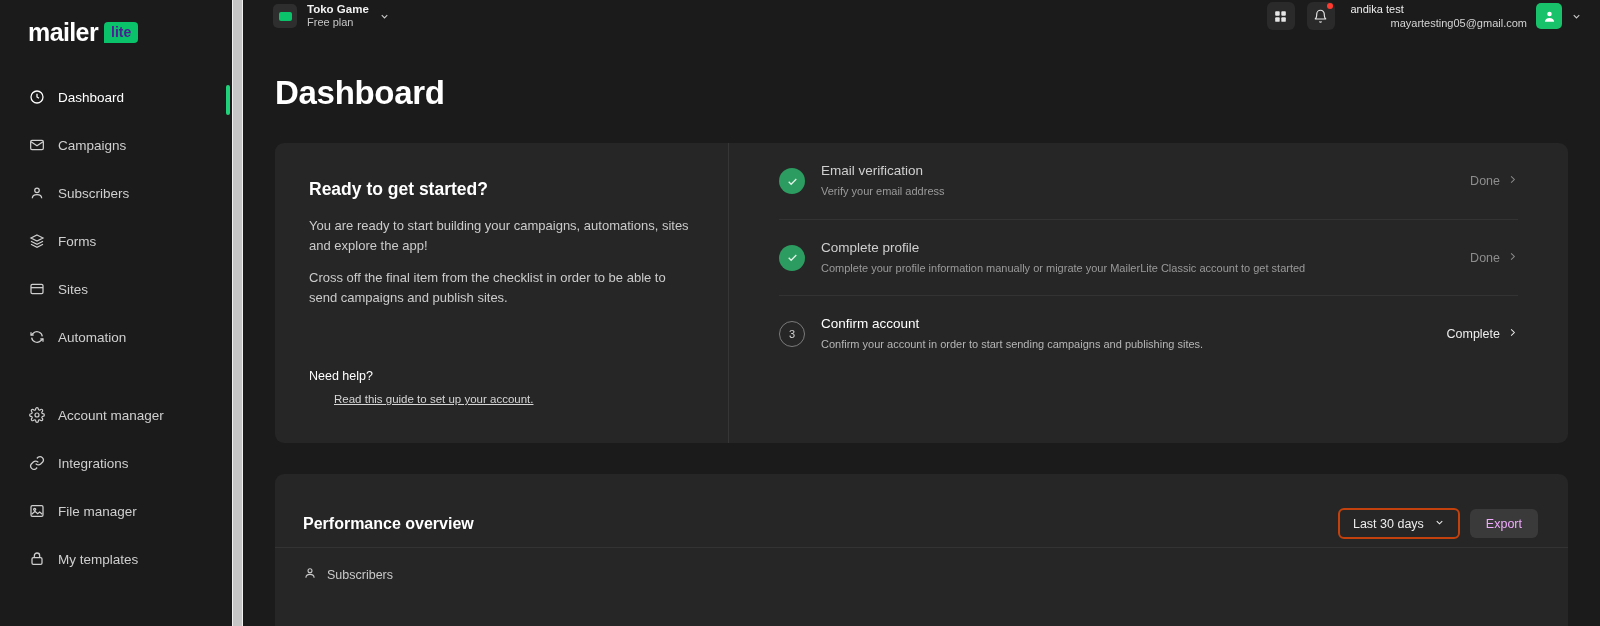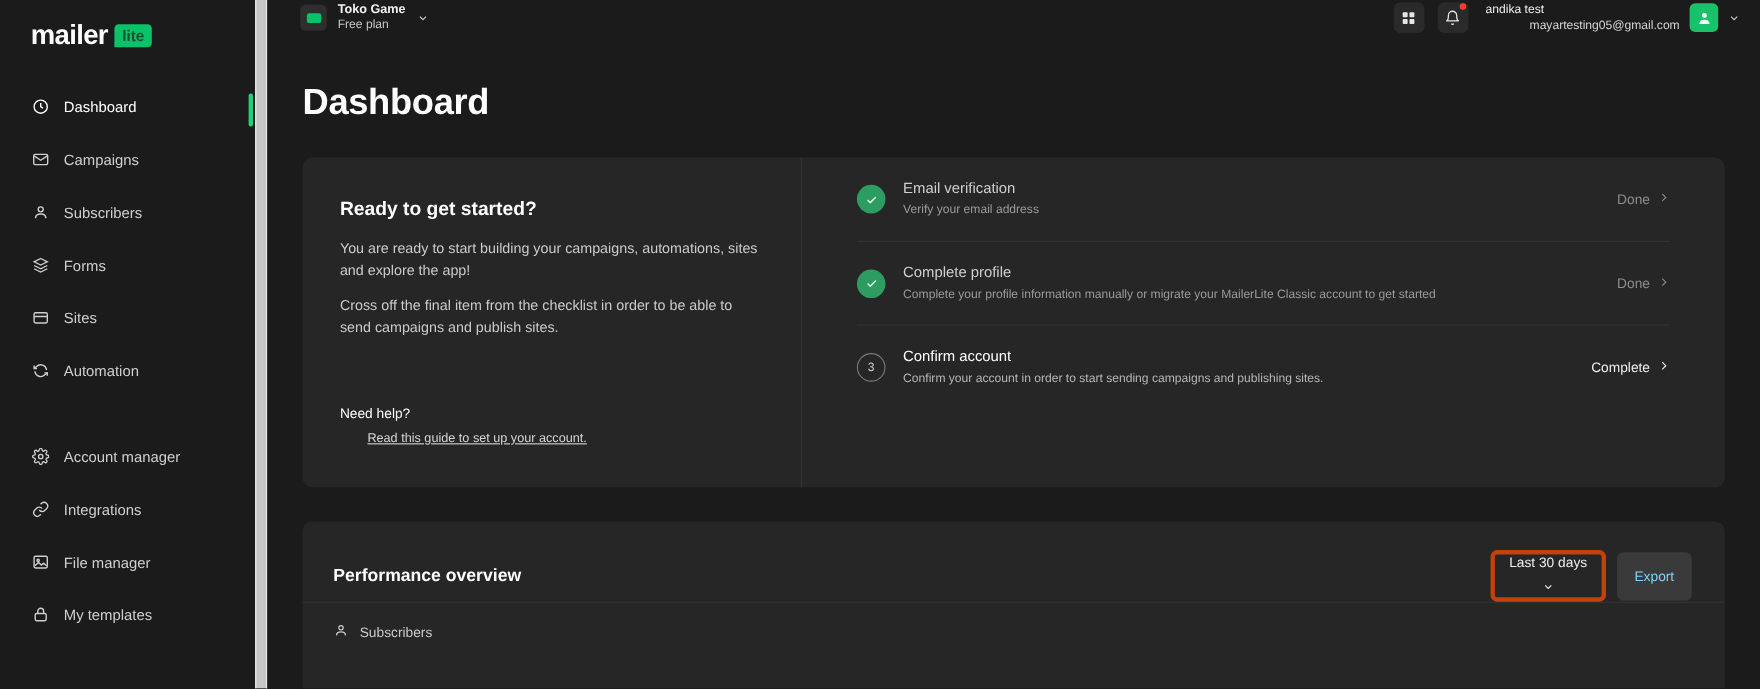--- a/index.html
+++ b/index.html
@@ -18,21 +18,21 @@
     flex:0 0 226px;
     position:relative;
     overflow:hidden;
   }
   .logo-wrap { padding:18px 0 0 28px; height:62px; }
   .logo { display:flex; align-items:center; gap:6px; }
   .logo-text {
     font-size:25px; font-weight:700; color:#ffffff; letter-spacing:-0.6px;
   }
   .logo-badge {
-    background:#09C269; color:#14532d; font-size:14px; font-weight:700;
+    background:#09C269; color:#4c1d95; font-size:14px; font-weight:700;
     padding:1px 7px 2px 7px; border-radius:4px 4px 4px 0;
     position:relative; line-height:1.3;
   }
   .nav { margin-top:20px; }
   .nav-item {
     display:flex; align-items:center; gap:13px;
     height:30px; padding-left:28px; margin-bottom:18px;
     color:#cfcfcf; font-size:13.5px; cursor:pointer;
   }
   .nav-item.active { color:#ffffff; }
@@ -147,28 +147,28 @@
 
   
   .perf { padding:0; height:160px; }
   .perf-head {
     display:flex; align-items:center; padding:26px 30px 0 28px; height:73px;
   }
   .perf-title { font-size:16px; font-weight:700; color:#ffffff; }
   .perf-tools { margin-left:auto; display:flex; align-items:center; gap:10px; }
   .select-btn {
     display:flex; align-items:center; gap:10px;
-    height:47px; padding:0 13px;
-    border:4px solid #c2410c; border-radius:6px;
-    background:transparent; color:#ededed; font-size:12.5px; cursor:pointer;flex-direction:column;
+    height:31px; padding:0 13px;
+    border:2px solid #c2410c; border-radius:6px;
+    background:transparent; color:#ededed; font-size:12.5px; cursor:pointer;
   }
   .select-btn svg { width:11px; height:11px; }
   .export-btn {
-    height:44px; padding:0 16px; border-radius:6px;
-    background:#3a3a3a; color:#7dd3fc; font-size:12.5px;
+    height:29px; padding:0 16px; border-radius:6px;
+    background:#3a3a3a; color:#f0abfc; font-size:12.5px;
     display:flex; align-items:center; cursor:pointer; border:none;
   }
   .perf-body { border-top:1px solid #333333; padding:18px 28px 0 28px; }
   .metric-tab { display:flex; align-items:center; gap:10px; color:#c9c9c9; font-size:12.5px; cursor:pointer; }
   .metric-tab svg { width:14px; height:14px; }
 </style>
 </head>
 <body>
 
 <div class="app">

